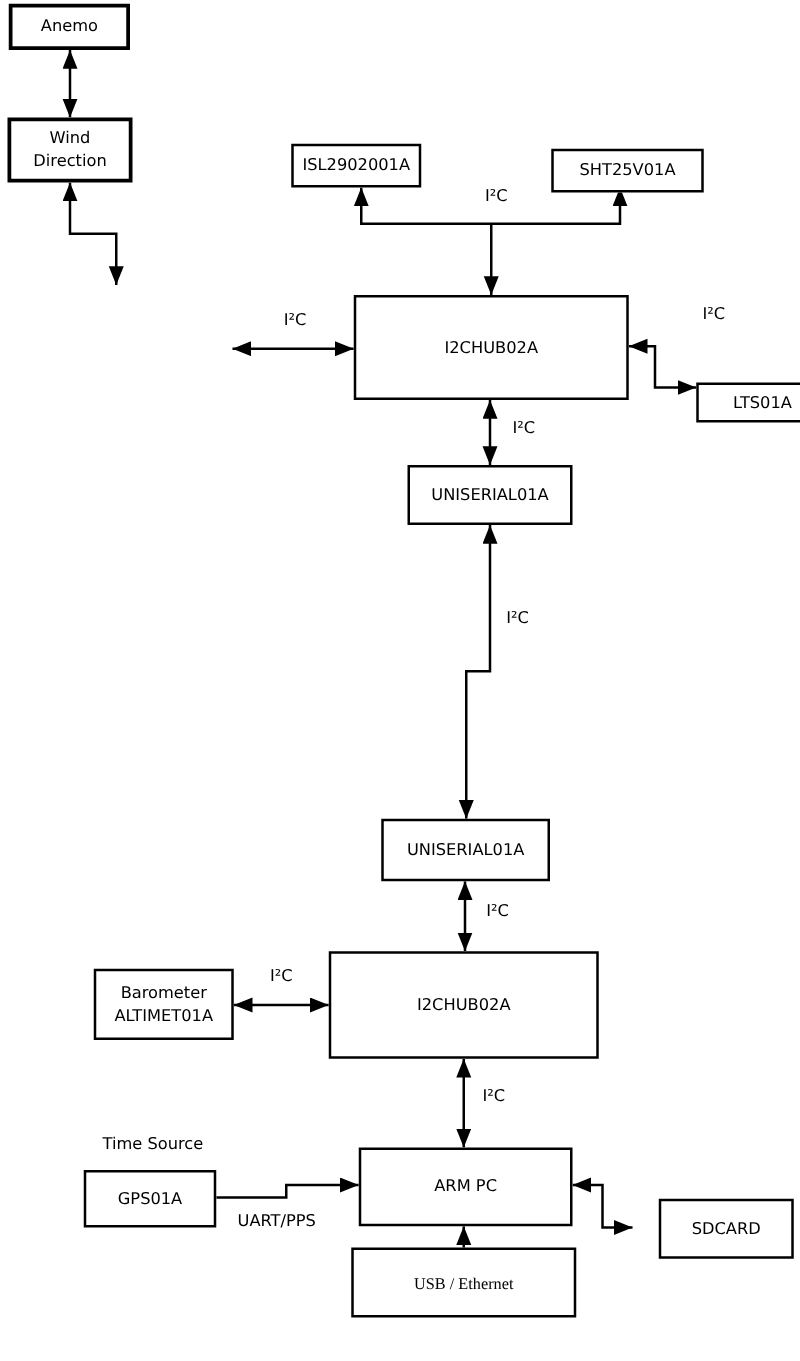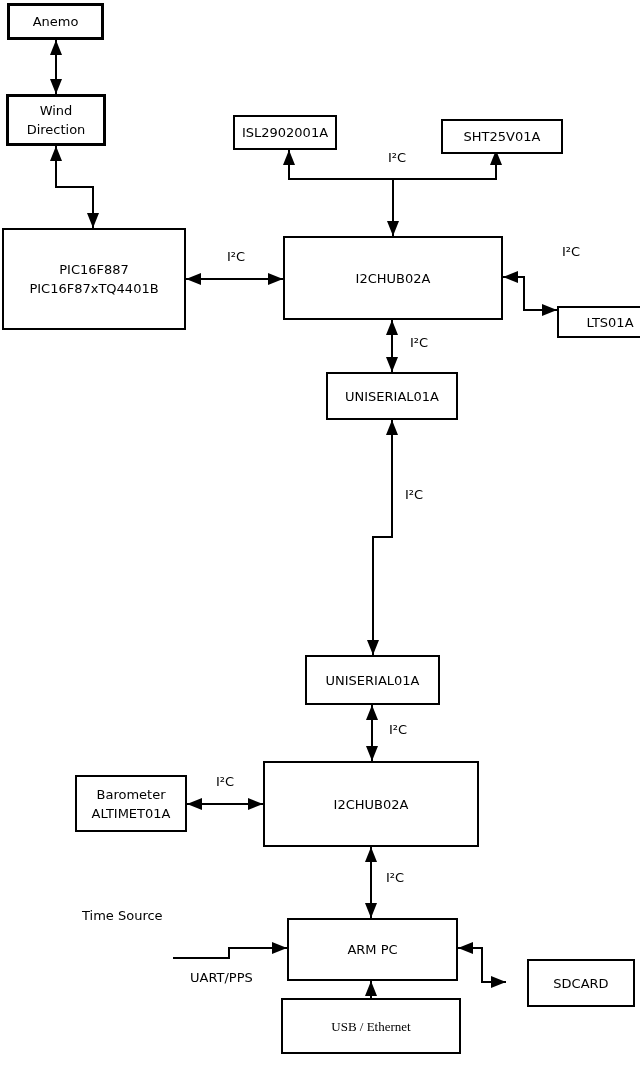--- a/index.html
+++ b/index.html
@@ -100,32 +100,31 @@
       <path d="M 371,847 L 371,918" marker-start="url(#ah)" marker-end="url(#ah)"></path>
       <path d="M 173,958 L 229,958 L 229,948 L 287,948" marker-end="url(#ah)"></path>
       <path d="M 458,948 L 482,948 L 482,982 L 506,982" marker-start="url(#ah)" marker-end="url(#ah)"></path>
       <path d="M 371,981 L 371,1031" marker-start="url(#ah)" marker-end="url(#ah)"></path>
     </g>
   </svg>
 
   <div class="node thick" id="n-anemo">Anemo</div>
   <div class="node thick" id="n-wind">Wind
 Direction</div>
-  <div class="node" id="n-pic">PIC16F887
-PIC16F87xTQ4401B</div>
   <div class="node" id="n-isl">ISL2902001A</div>
   <div class="node" id="n-sht">SHT25V01A</div>
   <div class="node" id="n-i2chub1">I2CHUB02A</div>
   <div class="node" id="n-lts">LTS01A</div>
   <div class="node" id="n-uniserial1">UNISERIAL01A</div>
   <div class="node" id="n-uniserial2">UNISERIAL01A</div>
   <div class="node" id="n-barometer">Barometer
 ALTIMET01A</div>
   <div class="node" id="n-i2chub2">I2CHUB02A</div>
   <div class="node" id="n-armpc">ARM PC</div>
+  <div class="node" id="n-gps">GPS01A</div>
   <div class="node" id="n-sdcard">SDCARD</div>
   <div class="node" id="n-usbeth">USB / Ethernet</div>
 
   <div class="elabel" id="l-i2c-sensors">I²C</div>
   <div class="elabel" id="l-i2c-pic">I²C</div>
   <div class="elabel" id="l-i2c-lts">I²C</div>
   <div class="elabel" id="l-i2c-hub-serial">I²C</div>
   <div class="elabel" id="l-i2c-long">I²C</div>
   <div class="elabel" id="l-i2c-serial-hub2">I²C</div>
   <div class="elabel" id="l-i2c-barometer">I²C</div>

